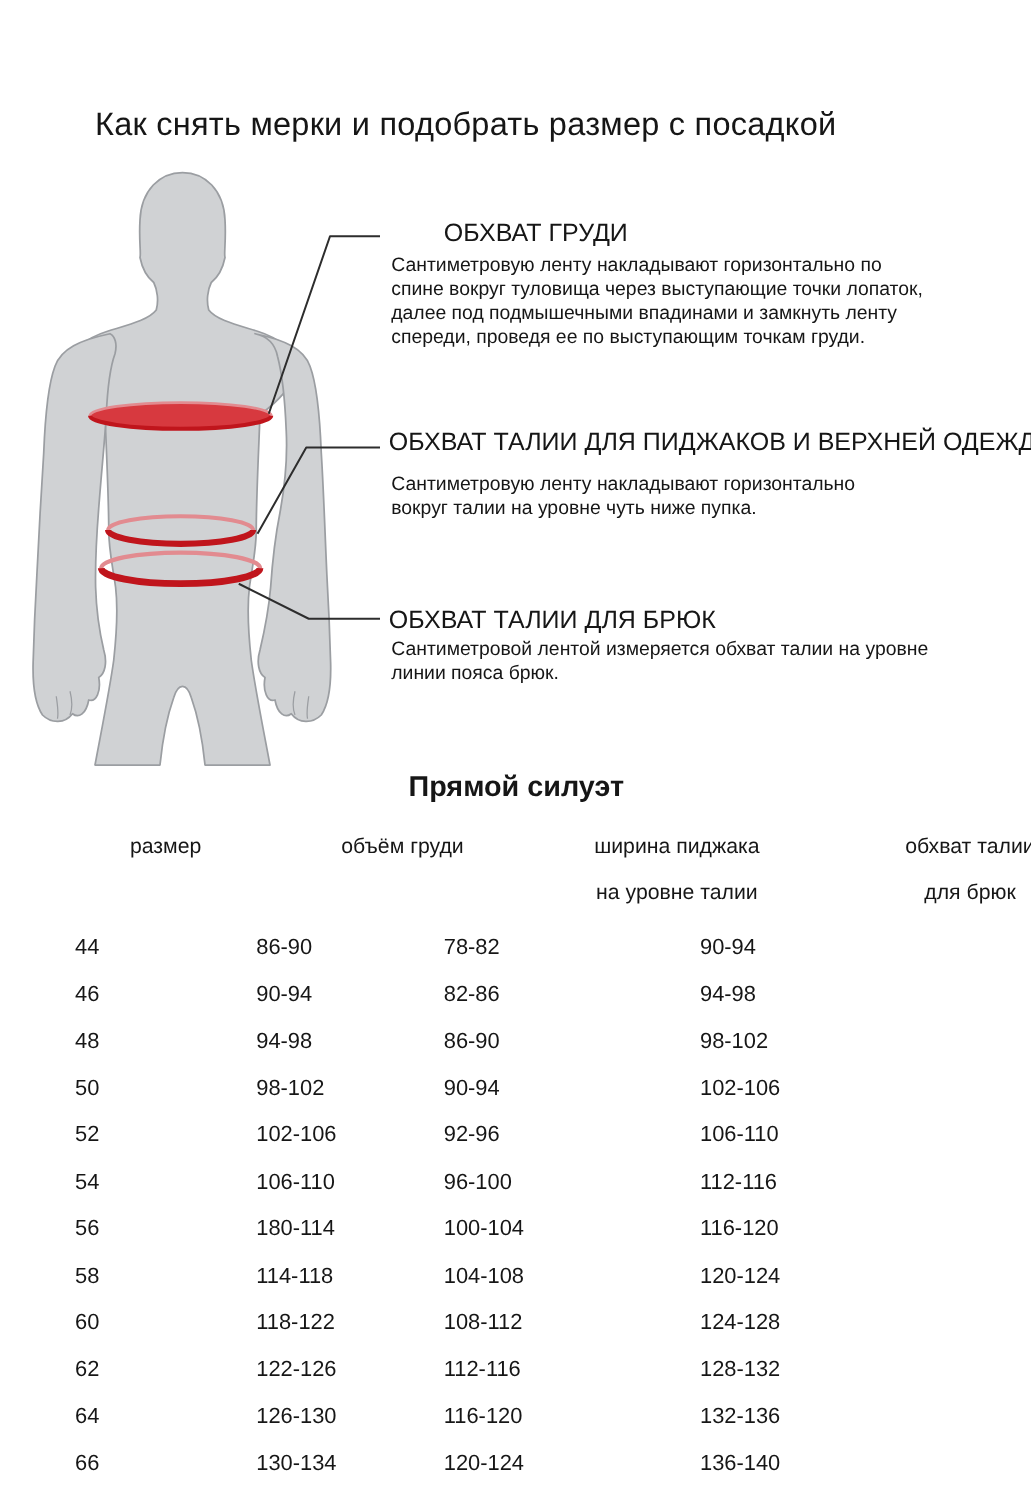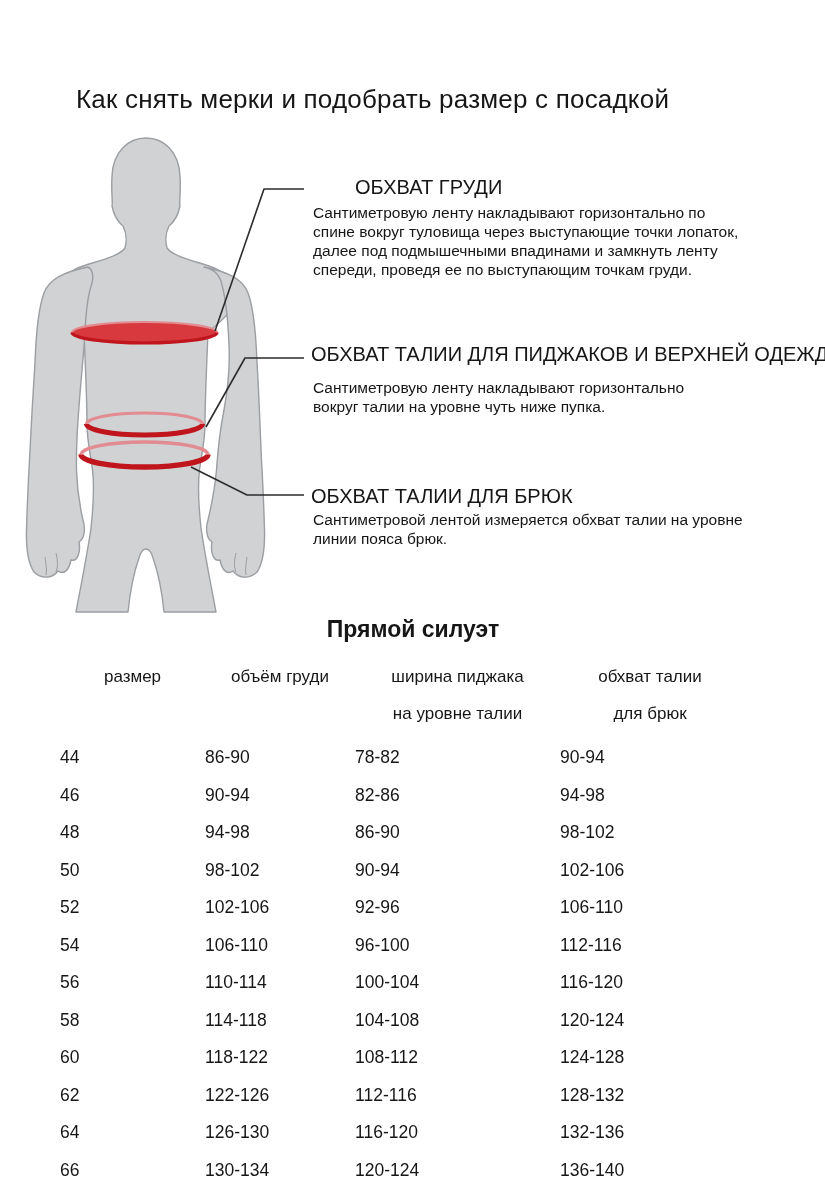--- a/index.html
+++ b/index.html
@@ -3,21 +3,21 @@
 <meta charset="utf-8">
 <style>
   html,body{margin:0;padding:0;background:#ffffff;}
   .page{position:relative;width:825px;height:1200px;background:#ffffff;overflow:hidden;
         font-family:"Liberation Sans","DejaVu Sans",sans-serif;color:#161616;}
   .abs{position:absolute;}
   .page-title{left:76px;top:84px;font-size:26px;font-weight:400;letter-spacing:0.2px;white-space:nowrap;}
   .m-head{font-size:20px;font-weight:400;white-space:nowrap;}
   .m-desc{font-size:15.5px;line-height:19px;white-space:pre-line;}
   .tbl-title{font-size:23px;font-weight:700;white-space:nowrap;transform:translateX(-50%);}
-  .thead{left:60px;top:667px;width:680px;display:grid;grid-template-columns:145px 150px 205px 180px;}
+  .thead{left:60px;top:667px;width:680px;display:grid;grid-template-columns:145px 150px 205px 180px;gap:42px;}
   .thead .hc{text-align:center;font-size:17px;}
   .thead .hl2{margin-top:17px;min-height:20px;}
   .trows{left:60px;top:739px;width:680px;}
   .trow{display:grid;grid-template-columns:145px 150px 205px 180px;height:37.5px;}
   .tcell{text-align:left;font-size:17.5px;line-height:37.5px;}
   svg{display:block;}
 </style>
 </head>
 <body>
 
@@ -174,21 +174,21 @@
         <div class="tcell">106-110</div>
       </div>
       <div class="trow">
         <div class="tcell">54</div>
         <div class="tcell">106-110</div>
         <div class="tcell">96-100</div>
         <div class="tcell">112-116</div>
       </div>
       <div class="trow">
         <div class="tcell">56</div>
-        <div class="tcell">110-114</div>
+        <div class="tcell">180-114</div>
         <div class="tcell">100-104</div>
         <div class="tcell">116-120</div>
       </div>
       <div class="trow">
         <div class="tcell">58</div>
         <div class="tcell">114-118</div>
         <div class="tcell">104-108</div>
         <div class="tcell">120-124</div>
       </div>
       <div class="trow">

